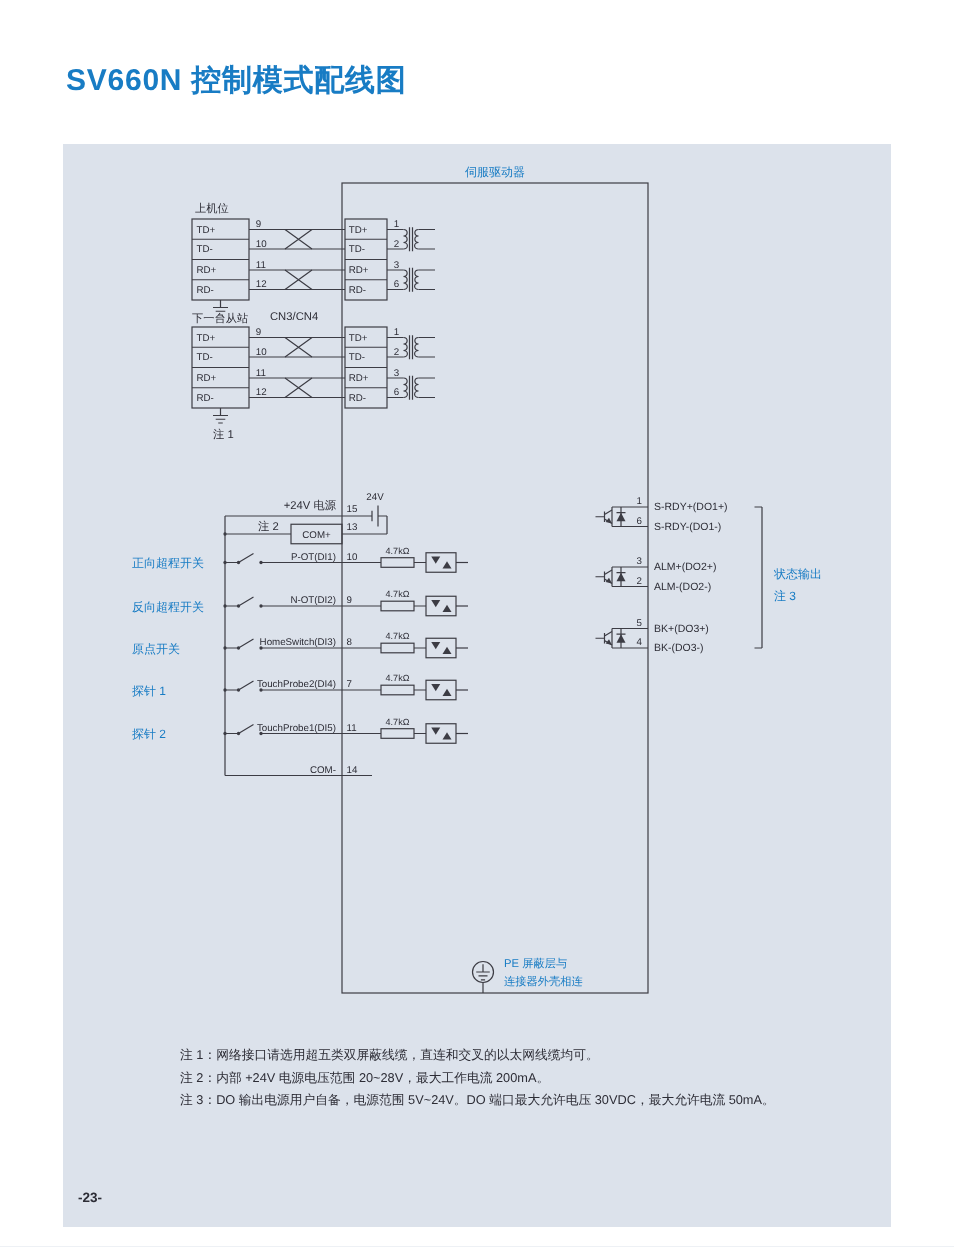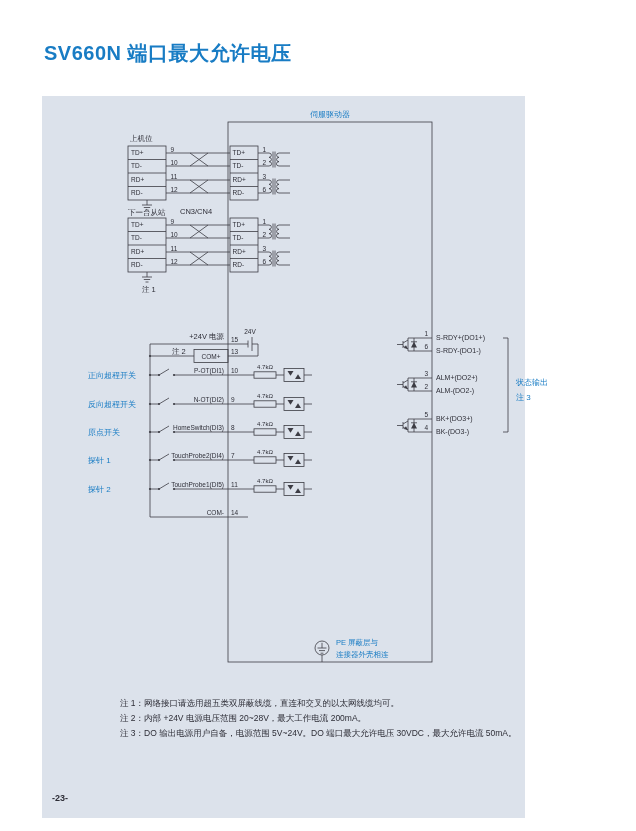--- a/index.html
+++ b/index.html
@@ -1,36 +1,36 @@
 <!DOCTYPE html>
 <html style="--accent: #187cc4; --panel: #dce2eb; --line: #3c3c44; --text: #2d2d36;"><head>
 <meta charset="utf-8">
 <style>
   :root { --accent:#187cc4; --panel:#dce2eb; --line:#3c3c44; --text:#2d2d36; }
   html,body { margin:0; padding:0; }
   body { width:636px; height:831px; background:#ffffff; position:relative; overflow:hidden;
          font-family:"Liberation Sans", sans-serif; }
   .title { position:absolute; left:44px; top:40px; font-size:20px; font-weight:bold;
            color:var(--accent,#187cc4); letter-spacing:.5px; }
-  .panel { position:absolute; left:42px; top:96px; width:483px; height:722px;
+  .panel { position:absolute; left:42px; top:96px; width:552px; height:722px;
            background:var(--panel,#dce2eb); }
   .pagenum { position:absolute; left:52px; top:793px; font-size:9px; color:var(--text,#2d2d36);font-weight:bold; }
   svg { display:block; }
   svg path, svg rect, svg circle { stroke:var(--line,#3c3c44); stroke-width:.8; fill:none; }
   svg .dot { fill:var(--line,#3c3c44); stroke:none; }
   svg text { stroke:none; }
   svg .t { fill:var(--text,#2d2d36); }
   svg .b { fill:var(--accent,#187cc4); }
   .s6{font-size:6px} .s65{font-size:6.5px} .s7{font-size:7px}
   .s75{font-size:7.5px} .s8{font-size:8px} .s85{font-size:8.5px}
 </style>
 </head>
 <body>
 
-<div class="title">SV660N 端口最大允许电压</div>
+<div class="title">SV660N 控制模式配线图</div>
 
 <div class="panel">
 <svg viewBox="0 0 552 722" width="552" height="722">
 
   <g>
     <rect x="186" y="26" width="204" height="540"></rect>
     <text class="b s8" x="288" y="21" text-anchor="middle">伺服驱动器</text>
   </g>
 
   <g>

